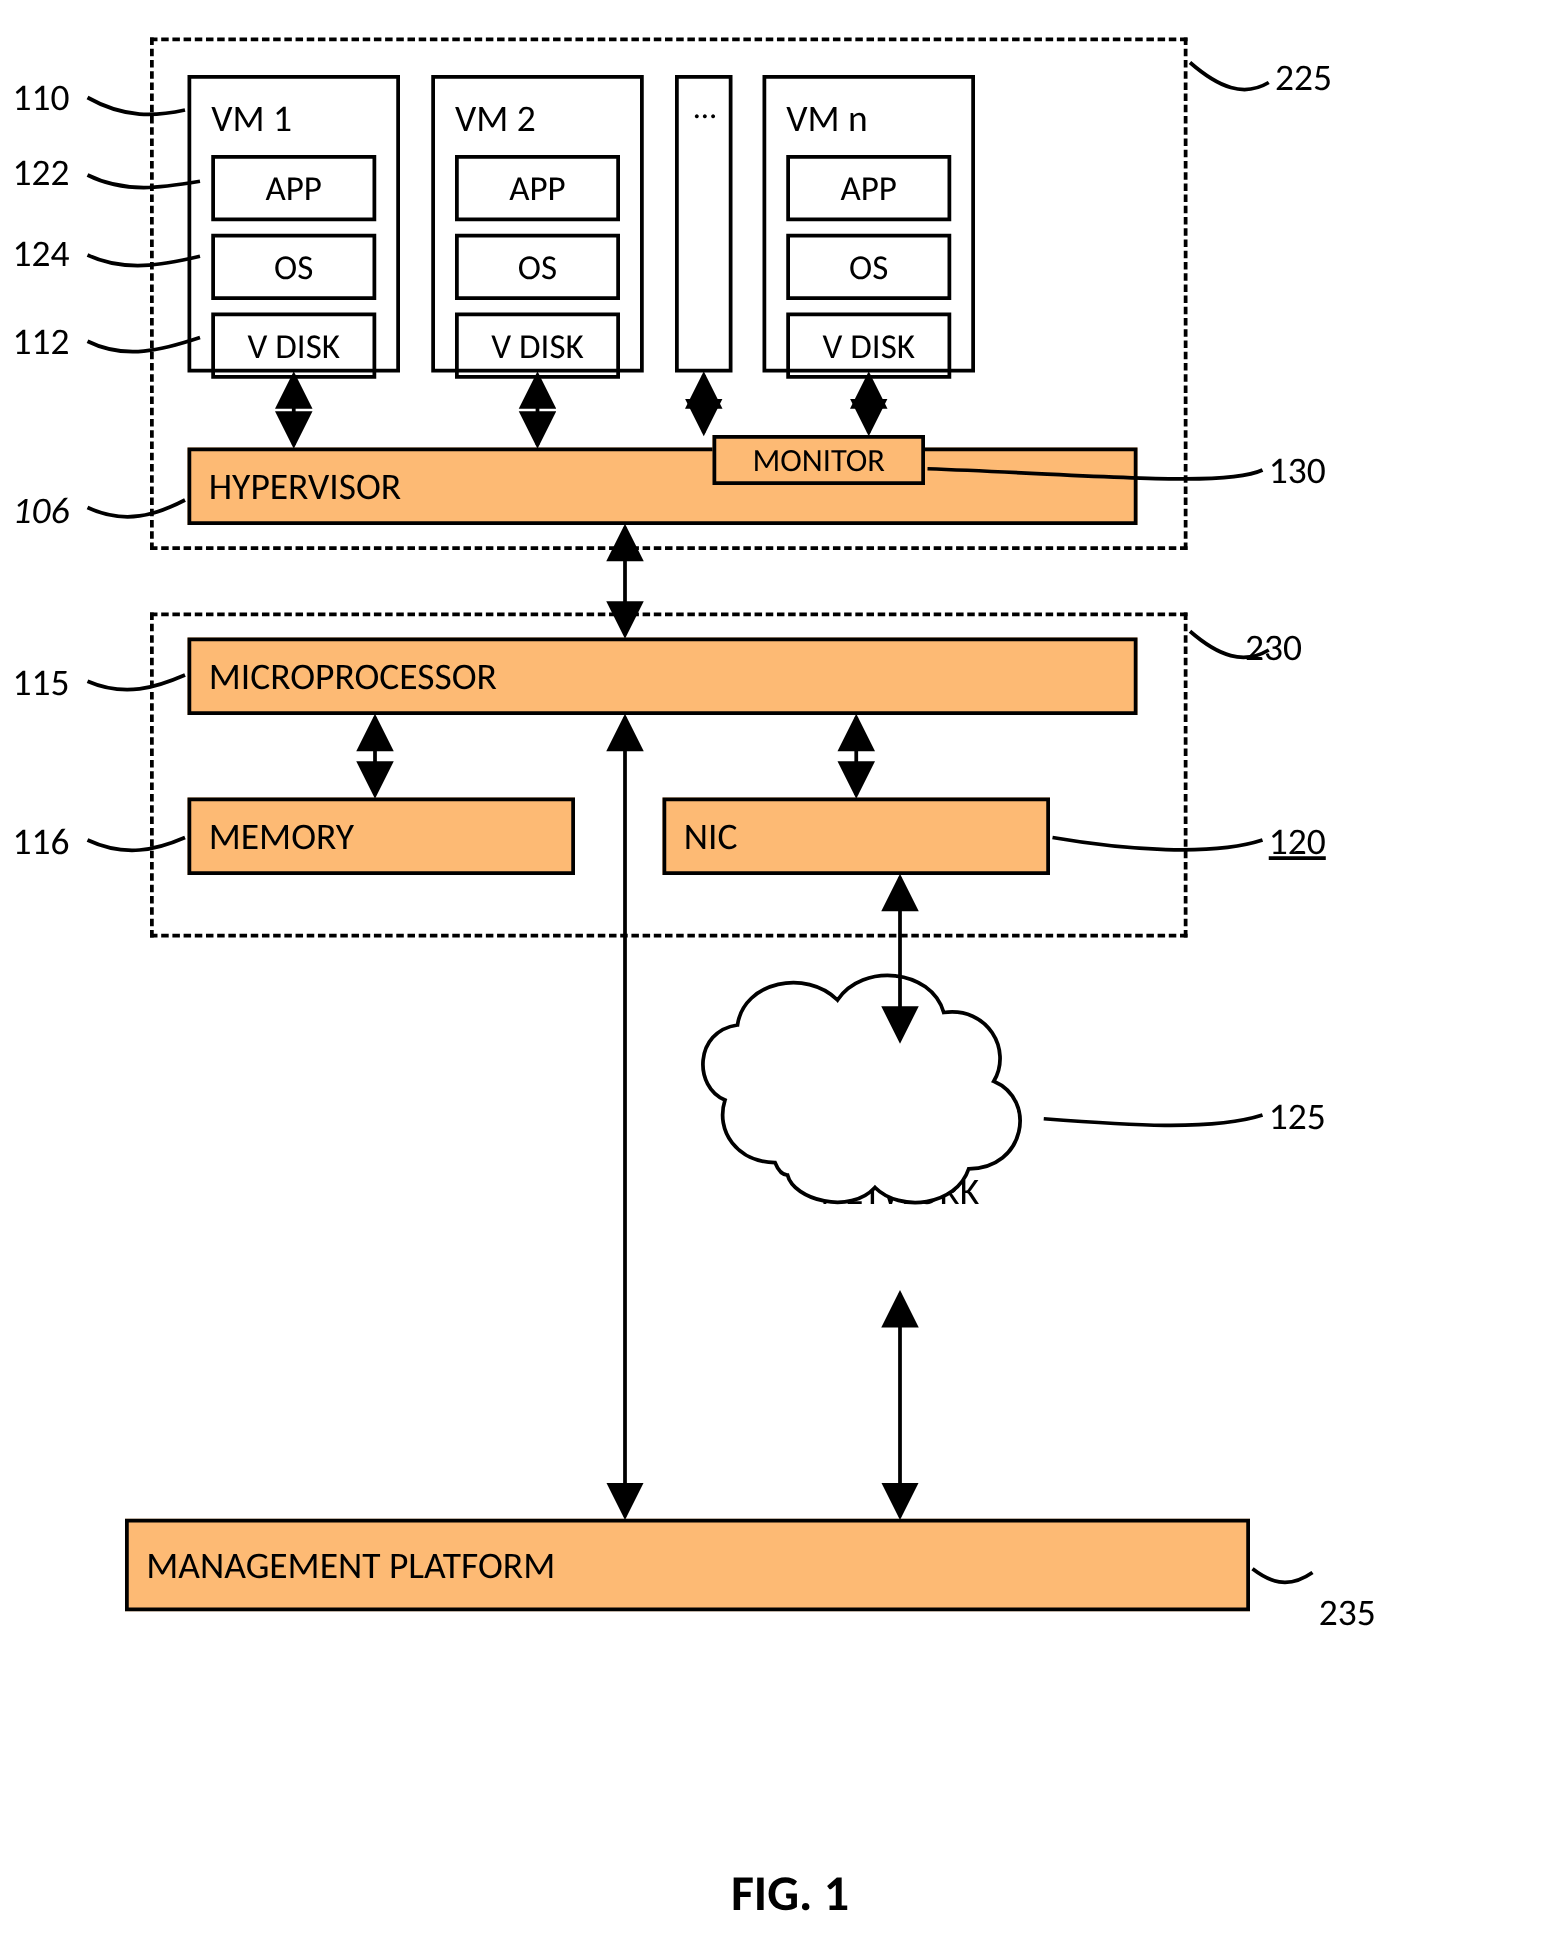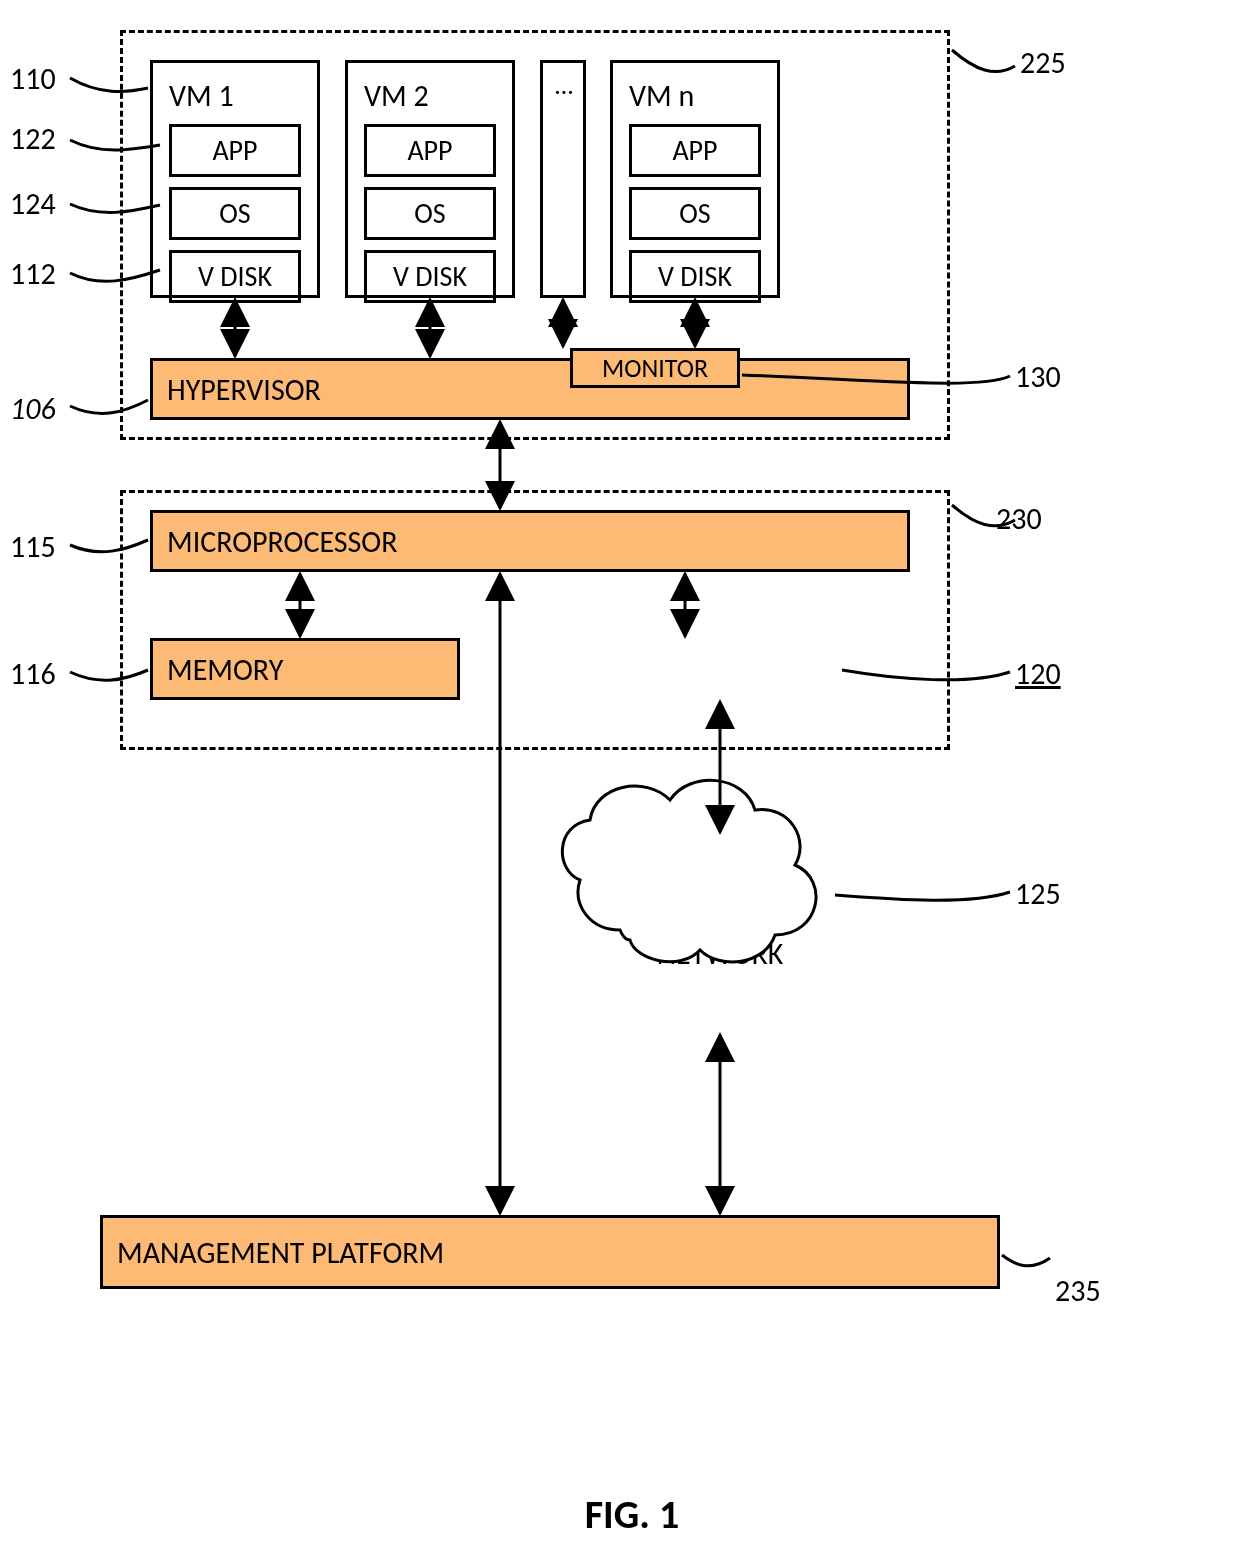--- a/index.html
+++ b/index.html
@@ -98,20 +98,23 @@
   </div>
 
   <div class="sbox" style="left:150px; top:638px; width:310px; height:62px;">
     <span>MEMORY</span>
   </div>
 
   <div class="sbox" style="left:150px; top:510px; width:760px; height:62px;">
     <span>MICROPROCESSOR</span>
   </div>
 
+  <div class="sbox" style="left:530px; top:638px; width:310px; height:62px;">
+    <span>NIC</span>
+  </div>
 
   <div style="position:absolute; left:620px; top:897px; width:200px; text-align:center; font-size:30px; line-height:1.25;">
     <div>DIGITAL</div>
     <div>NETWORK</div>
   </div>
 
   <div class="sbox" style="left:100px; top:1215px; width:900px; height:74px;">
     <span>MANAGEMENT PLATFORM</span>
   </div>
 

